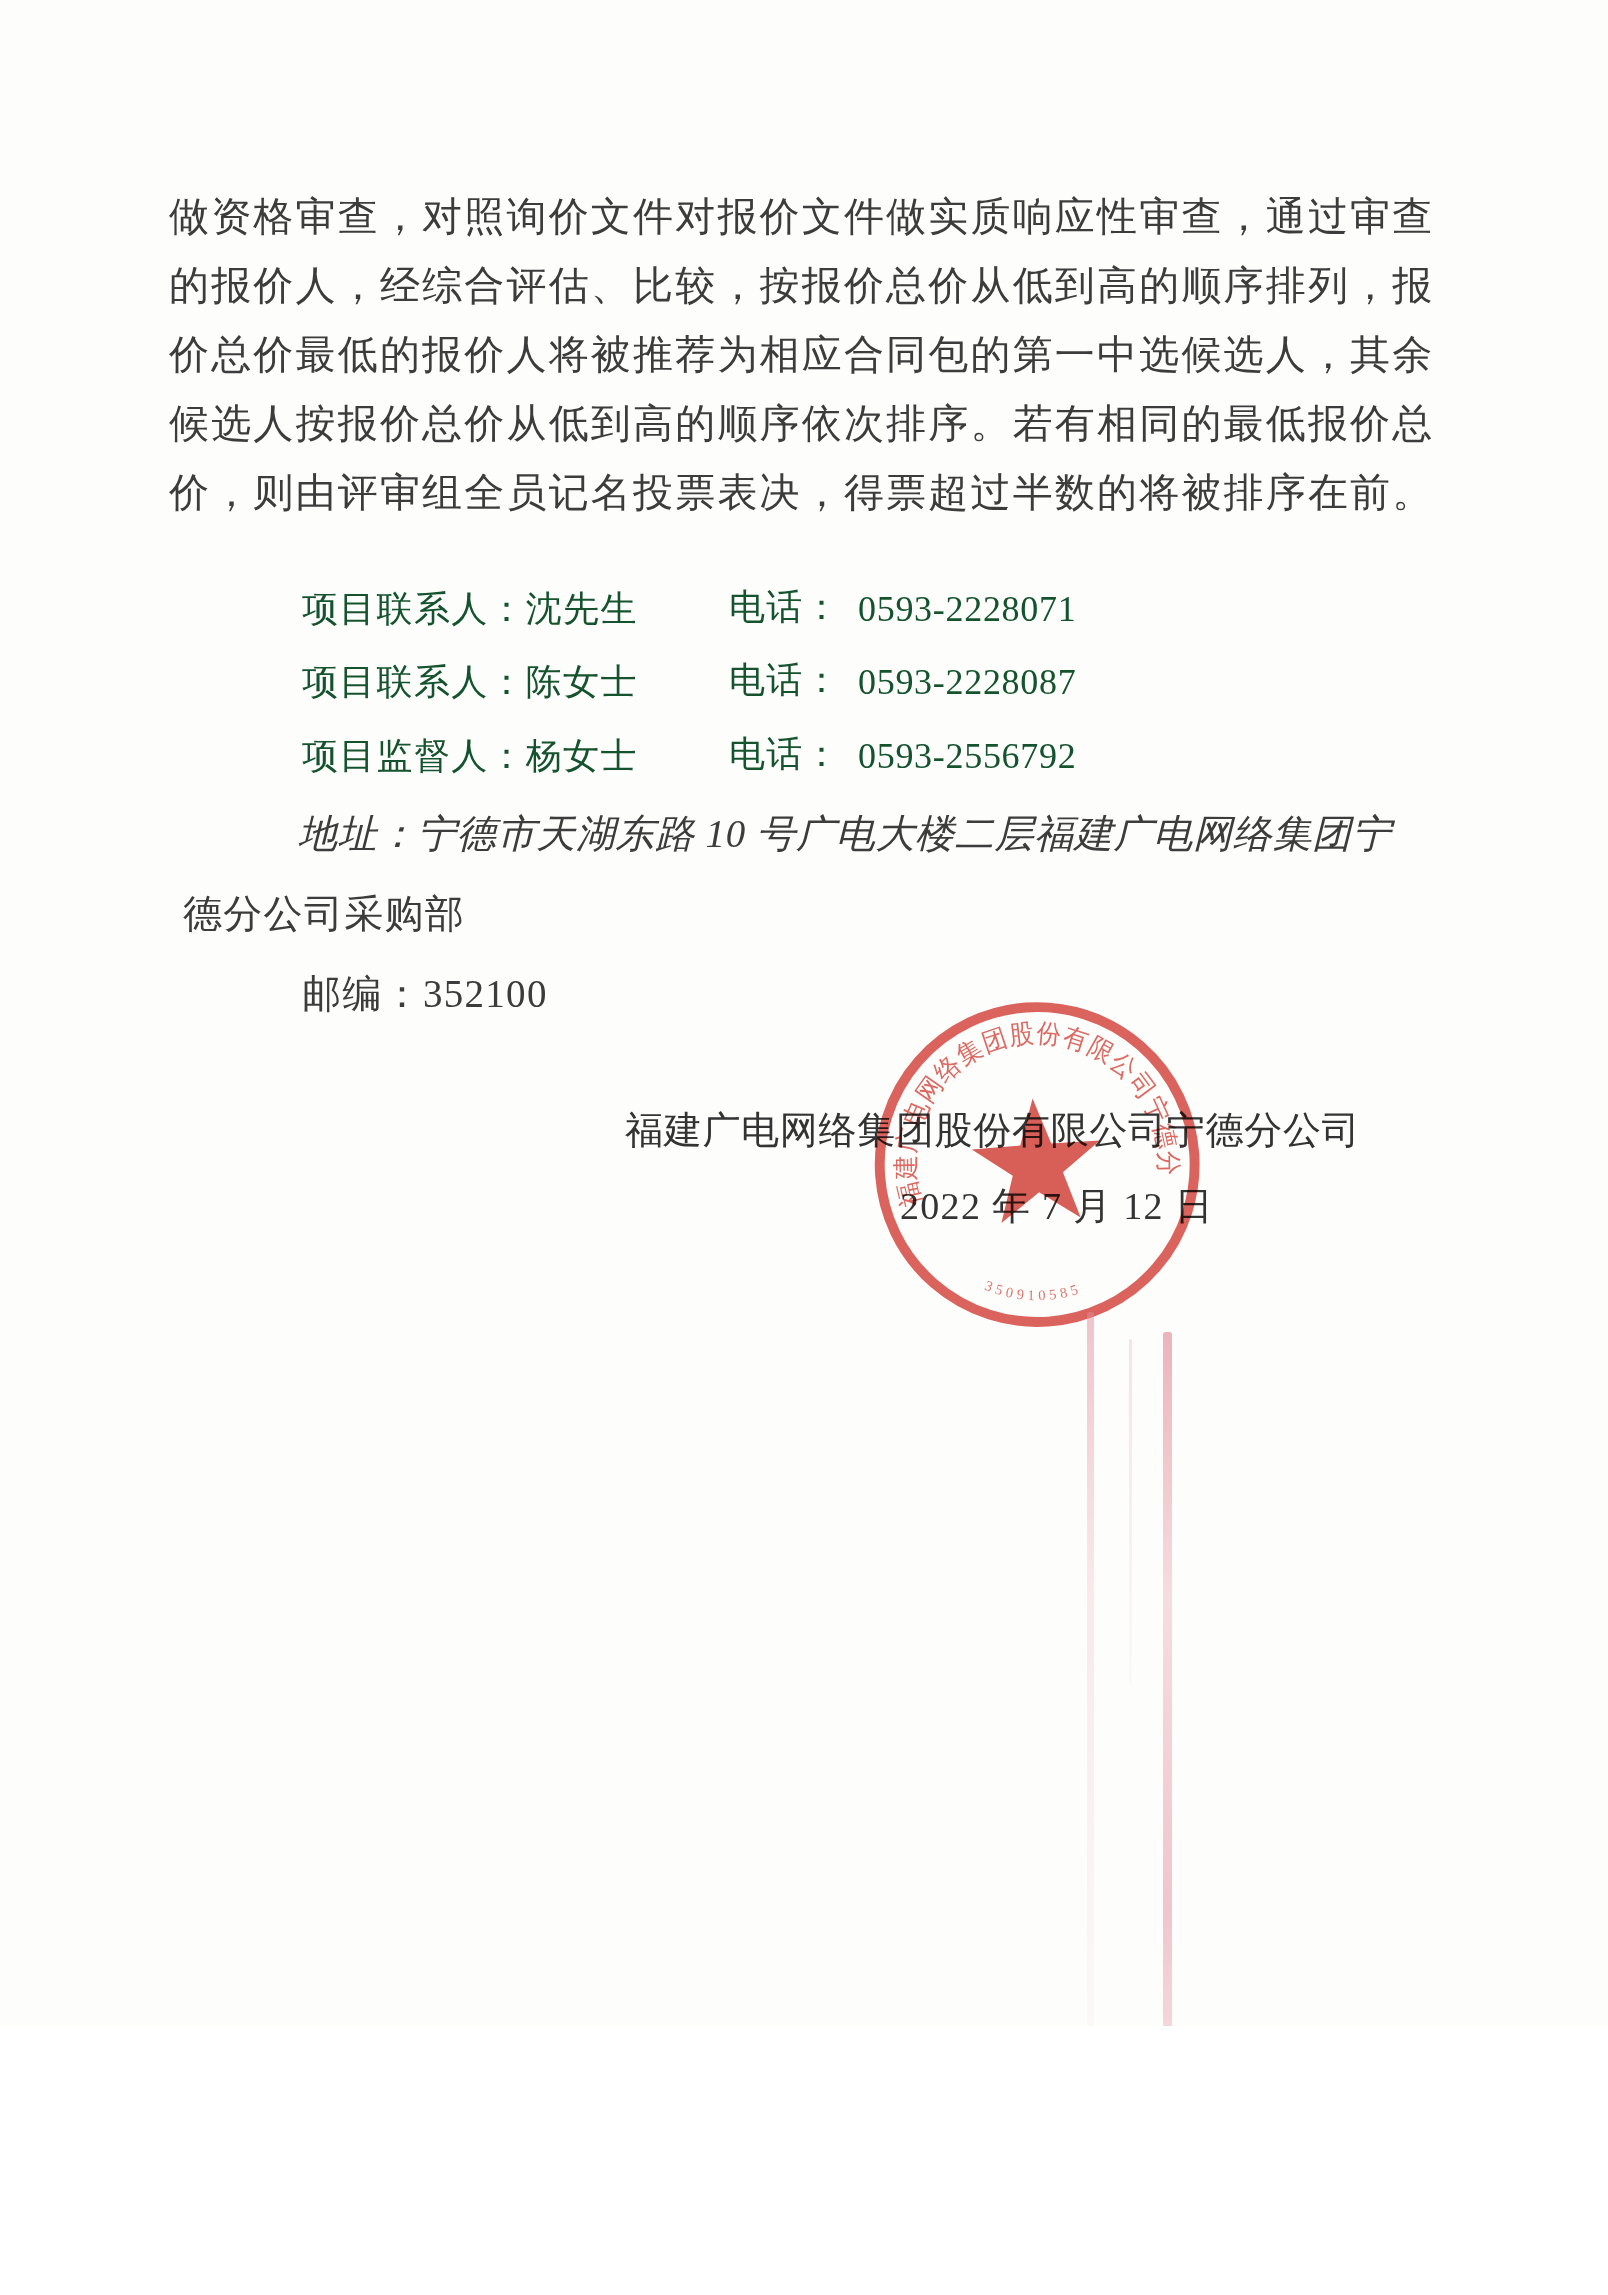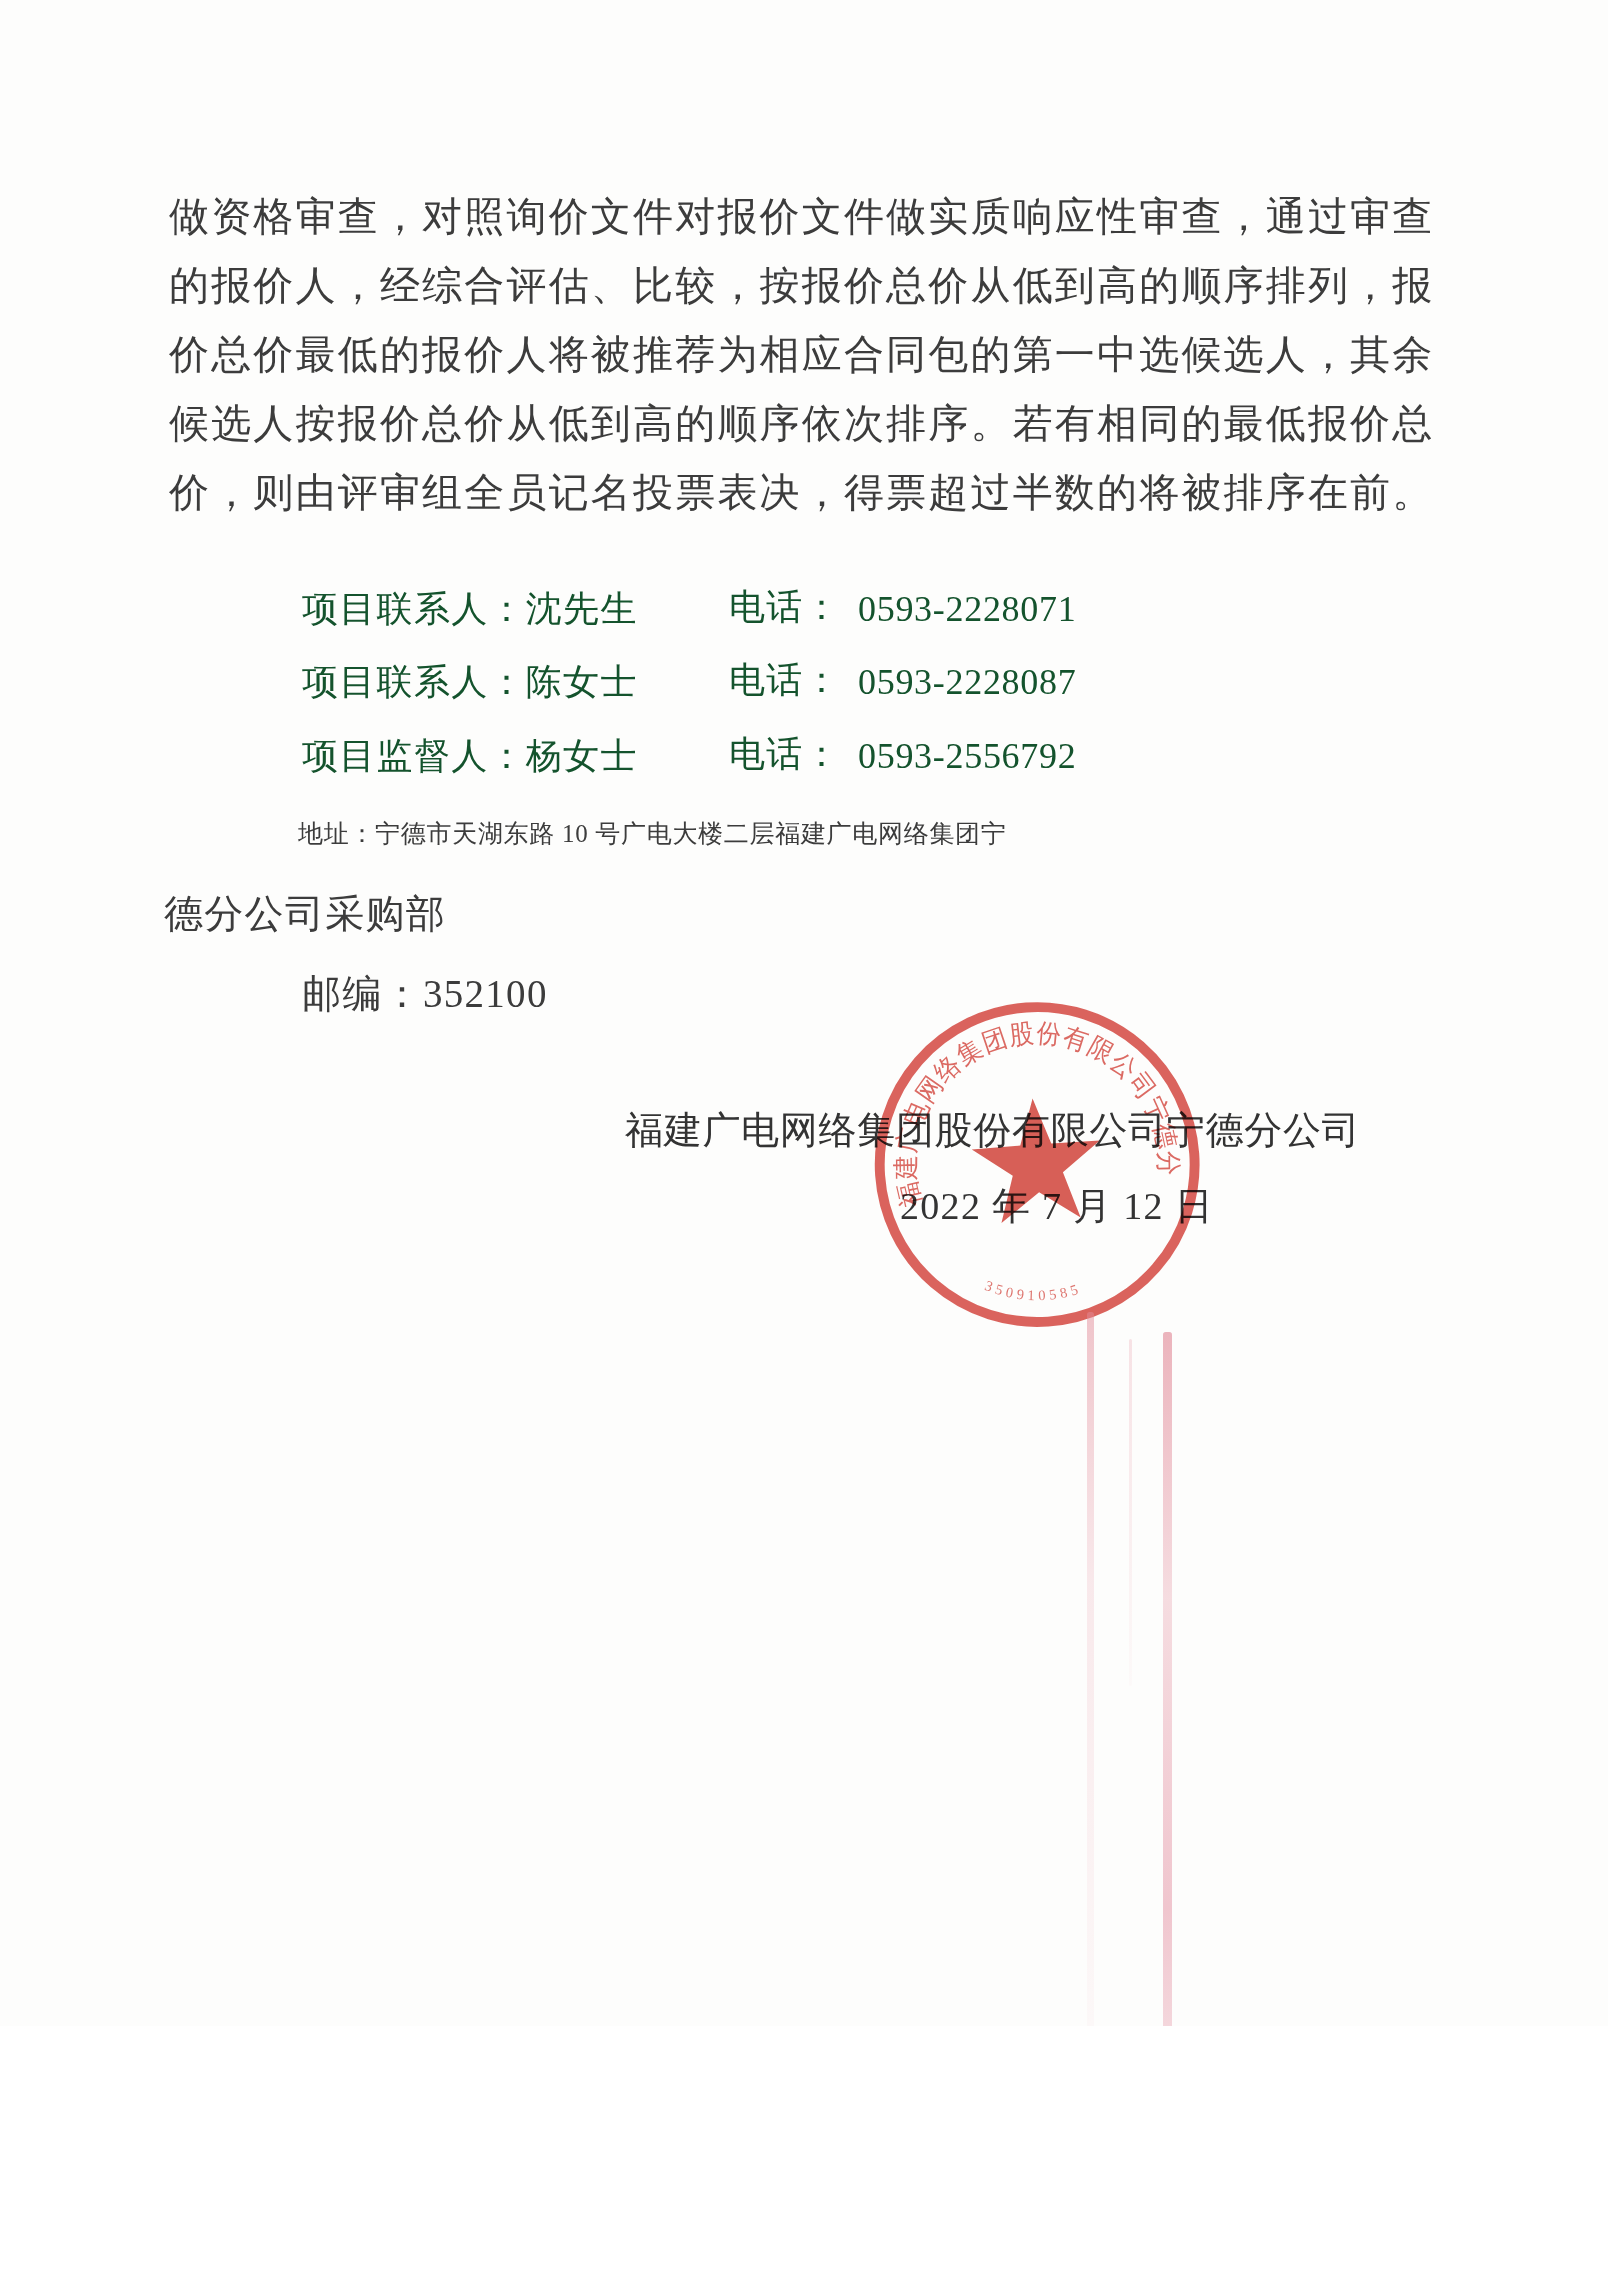--- a/index.html
+++ b/index.html
@@ -46,25 +46,26 @@
   }
   .contact-row .c-label    { position: absolute; left: 302px;  letter-spacing: 1.3px; }
   .contact-row .c-phlabel  { position: absolute; left: 729px; letter-spacing: 1.3px; font-family: Liberation Mono, monospace; }
   .contact-row .c-phone    { position: absolute; left: 858px; letter-spacing: 0.7px; }
   .row-1 { top: 576px; }
   .row-2 { top: 649px; text-align: center; }
   .row-3 { top: 723px; }
   
   .addr-1 {
     position: absolute; left: 298px; top: 800px;
-    font-size: 25px; line-height: 67px; letter-spacing: 0.7px; color: #3c3c3c;
+    font-size: 39px; line-height: 67px; letter-spacing: 0.7px; color: #3c3c3c;
     white-space: nowrap;
+    font-style: italic;
   }
   .addr-2 {
-    position: absolute; left: 164px; top: 880px;
+    position: absolute; left: 183px; top: 880px;
     font-size: 39px; line-height: 67px; letter-spacing: 1.3px; color: #3c3c3c;
     white-space: nowrap;
   }
   .postal {
     position: absolute; left: 302px; top: 960px;
     font-size: 39px; line-height: 67px; letter-spacing: 1.3px; color: #3c3c3c;
     white-space: nowrap;
   }
   
   .sig-company {

